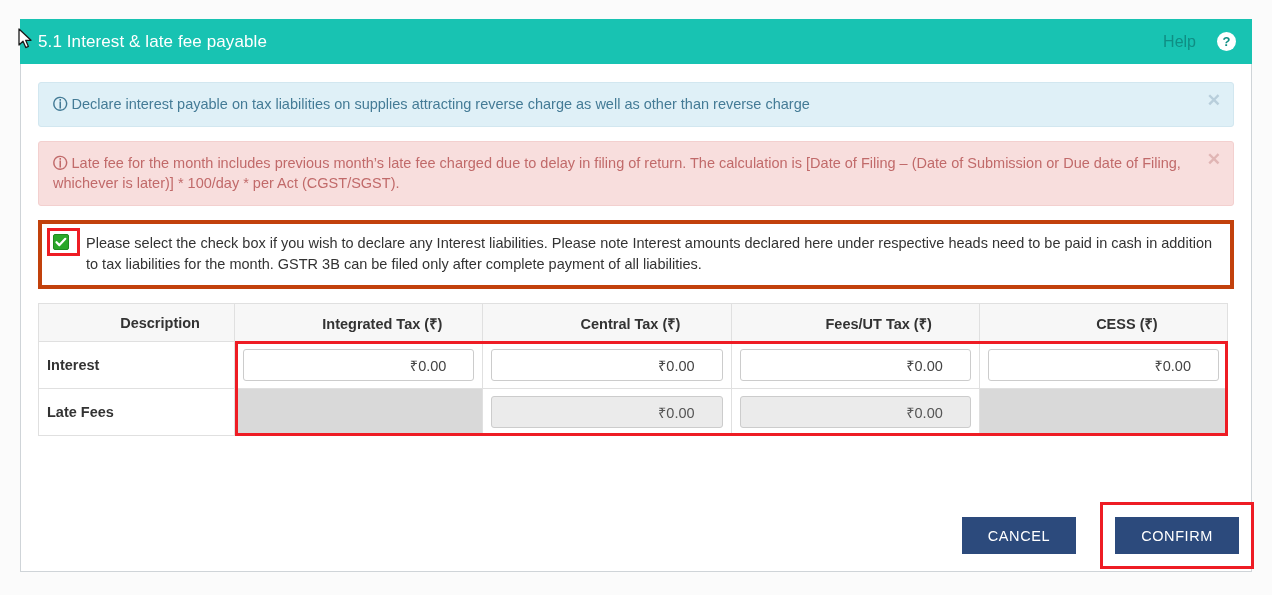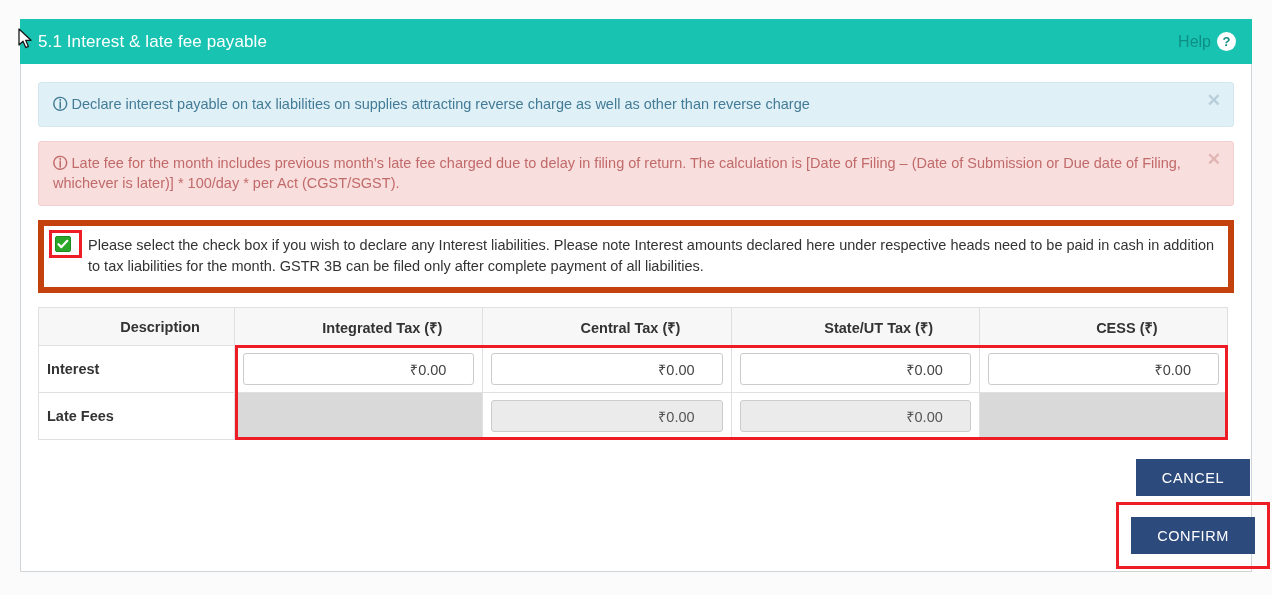--- a/index.html
+++ b/index.html
@@ -36,21 +36,21 @@
     padding: 0 16px 0 18px;
   }
   .panel-title {
     color: #ffffff;
     font-size: 17px;
     letter-spacing: .1px;
   }
   .help-wrap {
     display: flex;
     align-items: center;
-    gap: 6px;
+    gap: 21px;
   }
   .help-text {
     color: #0f8e84;
     font-size: 16px;
   }
   .help-icon {
     width: 19px; height: 19px;
     border-radius: 50%;
     background: #ffffff;
     color: #0f8e84;
@@ -97,21 +97,21 @@
     font-size: 17px;
     font-weight: bold;
     color: #b8cedb;
     cursor: pointer;
     line-height: 1;
   }
   .alert-danger .alert-close { color: #e0b5b4; }
   
   .chk-block {
     position: relative;
-    border: 6px solid #c2410c;
+    border: 4px solid #c2410c;
     background: #ffffff;
     padding: 9px 12px 9px 44px;
     font-size: 14.5px;
     color: #333333;
     line-height: 1.5;
     margin-bottom: 14px;
     min-height: 54px;
   }
   .chk-hl {
     position: absolute;
@@ -186,25 +186,24 @@
   .tbl-hl {
     position: absolute;
     left: 197px; top: 38px;
     width: 993px; height: 95px;
     border: 3px solid #ee1c24;
     pointer-events: none;
   }
   
   .footer {
     position: absolute;
-    right: 2px; bottom: 26px;
+    right: 18px; bottom: 26px;
     display: flex;
     align-items: center;
-    gap: 6px;
-    flex-direction: column;
+    gap: 24px;
   }
   .btn {
     background: #2c4a7c;
     color: #ffffff;
     border: none;
     font-family: "Liberation Sans", sans-serif;
     font-size: 14.5px;
     letter-spacing: .6px;
     padding: 0 26px;
     height: 37px;
@@ -268,21 +267,21 @@
             <col class="col-val">
             <col class="col-val">
             <col class="col-val">
             <col class="col-val">
         </colgroup>
         <thead>
           <tr>
             <th>Description</th>
             <th>Integrated Tax (₹)</th>
             <th>Central Tax (₹)</th>
-            <th>State/UT Tax (₹)</th>
+            <th>Fees/UT Tax (₹)</th>
             <th>CESS (₹)</th>
           </tr>
         </thead>
         <tbody>
           <tr>
             <td class="desc">Interest</td>
             <td>
               <input class="inp" type="text" value="₹0.00" style="">
             </td>
             <td>

